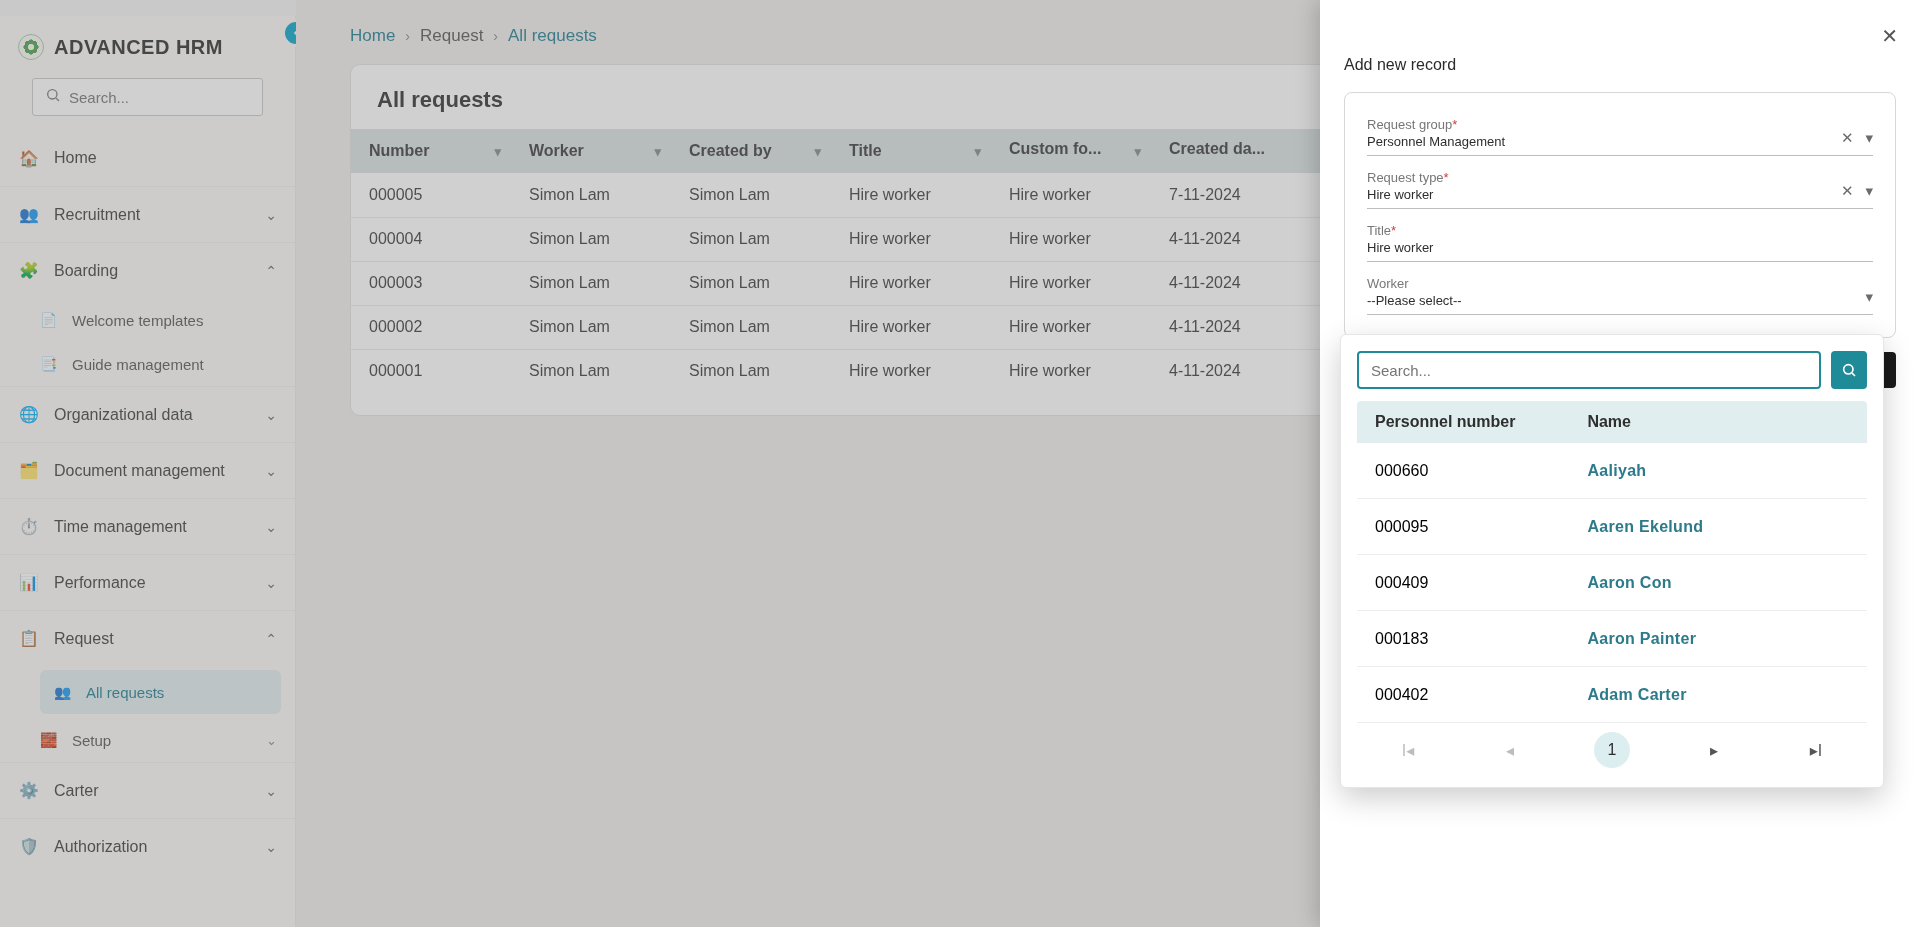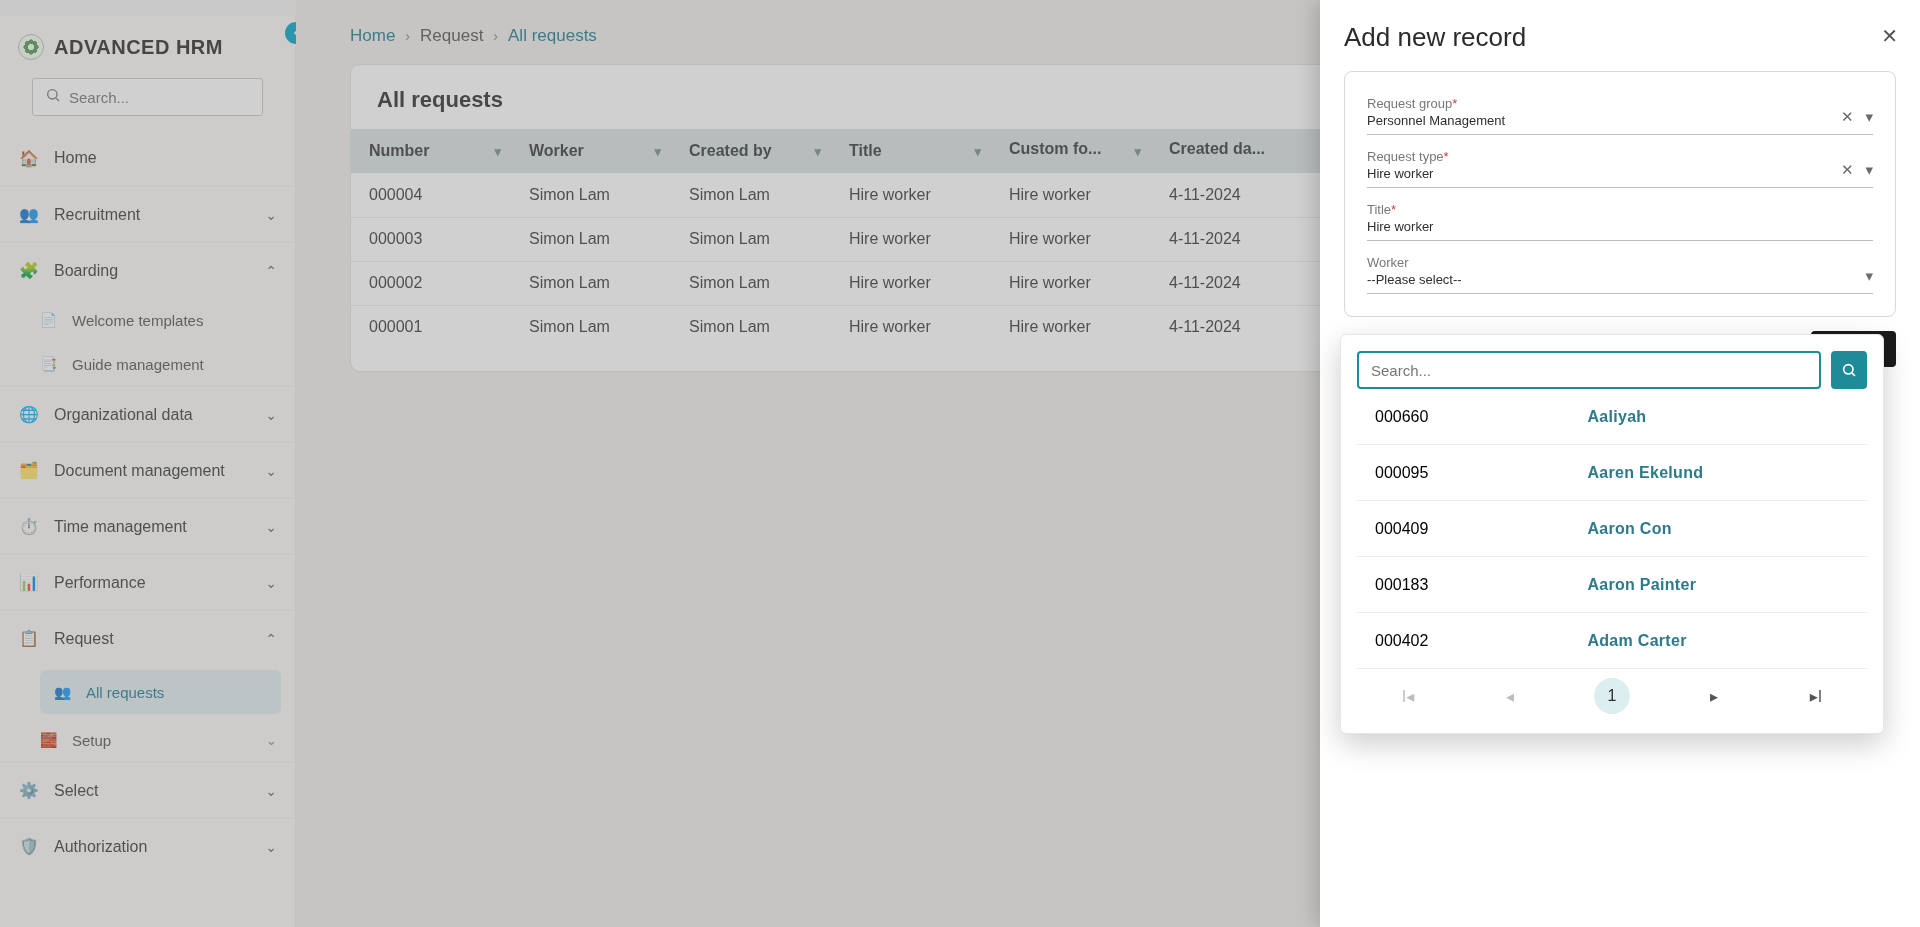--- a/index.html
+++ b/index.html
@@ -55,21 +55,21 @@
   table.grid { width:calc(100% - 0px); border-collapse:collapse; }
   table.grid th { text-align:left; font-weight:600; font-size:16px; color:#3a3a3a; background:#d9e1e2; height:44px; padding:0 8px 0 18px; position:relative; }
   table.grid th:first-child { padding-left:18px; }
   table.grid th .filter { position:absolute; right:10px; top:50%; transform:translateY(-50%); color:#7d8a8c; font-size:13px; }
   table.grid td { font-size:16px; color:#3a3a3a; height:44px; padding:0 18px; border-bottom:1px solid #ececec; }
   table.grid tbody tr:last-child td { border-bottom:none; }
 
   
   .scrim { position:absolute; inset:0; background:rgba(120,120,120,0.35); }
   .panel { position:absolute; right:0; top:0; bottom:0; width:600px; background:#fff; box-shadow:-4px 0 20px rgba(0,0,0,0.18); padding:22px 24px; overflow:visible; }
-  .panel h3 { font-size:26px; font-weight:500; color:#2b2b2b; }
+  .panel h3 { font-size:16px; font-weight:500; color:#2b2b2b;margin-top:34px; }
   .panel .close { position:absolute; right:22px; top:24px; font-size:20px; color:#555; cursor:pointer; }
   .form-card { border:1px solid #d8d8d8; border-radius:8px; margin-top:18px; padding:10px 22px 22px 22px; position:relative; }
   .fld { margin-top:10px; border-bottom:1px solid #bdbdbd; padding:4px 0 6px 0; position:relative; }
   .fld .lbl { font-size:13px; color:#777; }
   .fld .req { color:#d13b3b; }
   .fld .val { font-size:13px; color:#2e2e2e; margin-top:2px; }
   .fld .ctr { position:absolute; right:0; bottom:8px; display:flex; gap:12px; color:#6b6b6b; font-size:15px; }
   .fld .ctr span { cursor:pointer; }
   .btn-row { display:flex; gap:12px; justify-content:flex-end; margin-top:14px; }
   .btn { height:36px; padding:0 18px; border-radius:4px; font-size:15px; display:inline-flex; align-items:center; cursor:pointer; border:1px solid transparent; }
@@ -181,21 +181,21 @@
       </div>
       <div class="nav-subitem">
         <span class="ico">🧱</span>
         <span class="lbl">Setup</span>
         <span class="chev">⌄</span>
       </div>
     </div>
 
     <div class="nav-item">
       <span class="ico">⚙️</span>
-      <span class="lbl">Select</span>
+      <span class="lbl">Carter</span>
       <span class="chev">⌄</span>
     </div>
     <div class="nav-item">
       <span class="ico">🛡️</span>
       <span class="lbl">Authorization</span>
       <span class="chev">⌄</span>
     </div>
   </nav>
 
 </aside>
@@ -223,20 +223,28 @@
           <th style="width:160px"><span>Number</span><span class="filter">▾</span></th>
           <th style="width:160px"><span>Worker</span><span class="filter">▾</span></th>
           <th style="width:160px"><span>Created by</span><span class="filter">▾</span></th>
           <th style="width:160px"><span>Title</span><span class="filter">▾</span></th>
           <th style="width:160px"><span class="trunc" style="max-width:110px">Custom fo...</span><span class="filter">▾</span></th>
           <th><span class="trunc" style="max-width:120px">Created da...</span></th>
         </tr>
       </thead>
       <tbody id="grid-body">
           <tr>
+            <td>000005</td>
+            <td>Simon Lam</td>
+            <td>Simon Lam</td>
+            <td>Hire worker</td>
+            <td>Hire worker</td>
+            <td>7-11-2024</td>
+          </tr>
+          <tr>
             <td>000004</td>
             <td>Simon Lam</td>
             <td>Simon Lam</td>
             <td>Hire worker</td>
             <td>Hire worker</td>
             <td>4-11-2024</td>
           </tr>
           <tr>
             <td>000003</td>
             <td>Simon Lam</td>
@@ -312,20 +320,24 @@
   <div class="dd">
     <div class="dd-search-row">
       <input class="dd-search" type="text" placeholder="Search..." style="">
       <span class="dd-search-btn">
         <svg width="16" height="16" viewBox="0 0 24 24" fill="none" stroke="#fff" stroke-width="2.5">
             <circle cx="11" cy="11" r="7"></circle>
             <line x1="21" y1="21" x2="16.65" y2="16.65"></line>
           </svg>
       </span>
     </div>
+    <div class="dd-header">
+      <div class="col1">Personnel number</div>
+      <div class="col2">Name</div>
+    </div>
     <div id="dd-rows">
         <div class="dd-row">
           <div class="col1">000660</div>
           <div class="col2">Aaliyah</div>
         </div>
         <div class="dd-row">
           <div class="col1">000095</div>
           <div class="col2">Aaren Ekelund</div>
         </div>
         <div class="dd-row">

